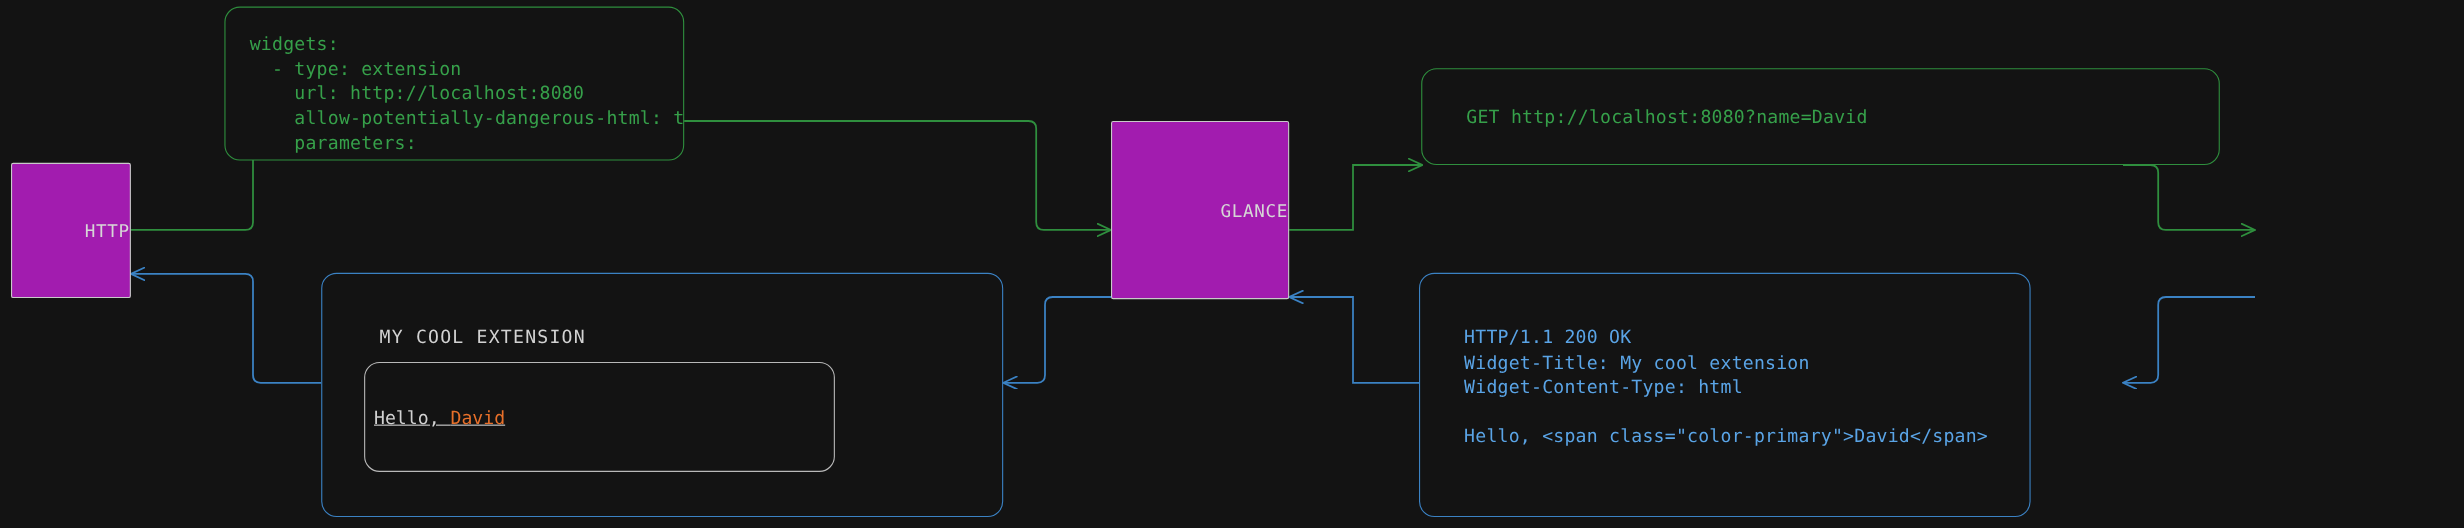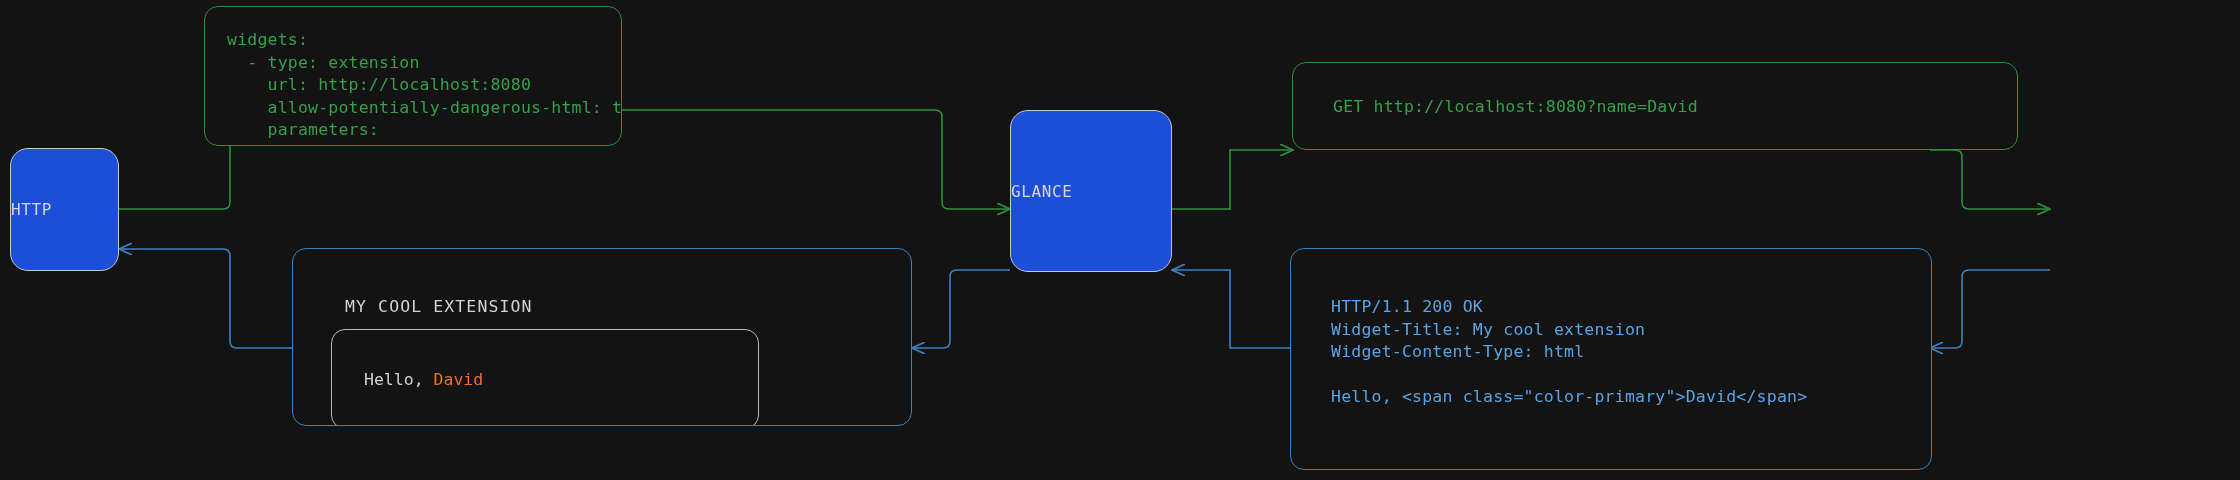--- a/index.html
+++ b/index.html
@@ -21,25 +21,25 @@
     left: 0;
     top: 0;
     width: 2240px;
     height: 480px;
     pointer-events: none;
   }
   .node {
     position: absolute;
     box-sizing: border-box;
     border: 1.6px solid #c9c9c9;
-    border-radius: 18px;
-    background: #1d4ed8;
+    border-radius: 2px;
+    background: #a21caf;
     display: flex;
     align-items: center;
-    justify-content: flex-start;
+    justify-content: flex-end;
     color: #d6d6d6;
     font-size: 16px;
     letter-spacing: 0.6px;
     font-family: "DejaVu Sans Mono", "Liberation Mono", monospace;
   }
   .codebox {
     position: absolute;
     box-sizing: border-box;
     border-width: 1.6px;
     border-style: solid;
@@ -131,28 +131,28 @@
     url: http://localhost:8080
     allow-potentially-dangerous-html: true
     parameters:
       name: David</pre>
   </div>
 
   <div class="codebox green" style="left:1292px; top:62px; width:726px; height:88px;">
     <pre class="code green" style="left:40px; top:33px; margin:0;">GET http://localhost:8080?name=David</pre>
   </div>
 
-  <div class="codebox blue" style="left:1290px; top:248px; width:642px; height:222px;">
+  <div class="codebox blue" style="left:1290px; top:248px; width:556px; height:222px;">
     <pre class="code blue" style="left:40px; top:47px; margin:0;">HTTP/1.1 200 OK
 Widget-Title: My cool extension
 Widget-Content-Type: html
 
 Hello, &lt;span class="color-primary"&gt;David&lt;/span&gt;</pre>
   </div>
 
-  <div class="codebox blue" style="left:292px; top:248px; width:620px; height:178px;">
+  <div class="codebox blue" style="left:292px; top:248px; width:620px; height:222px;">
     <span class="widget-title" style="left:52px; top:48px;">MY COOL EXTENSION</span>
     <div class="widget-inner" style="left:38px; top:80px; width:428px; height:100px;">
-      <span class="widget-greeting" style="left:32px; top:40px;"><span>Hello, </span><span class="accent-name">David</span></span>
+      <span class="widget-greeting" style="left:8px; top:40px;text-decoration:underline;"><span>Hello, </span><span class="accent-name">David</span></span>
     </div>
   </div>
 
 </div>
 
 </body></html>

